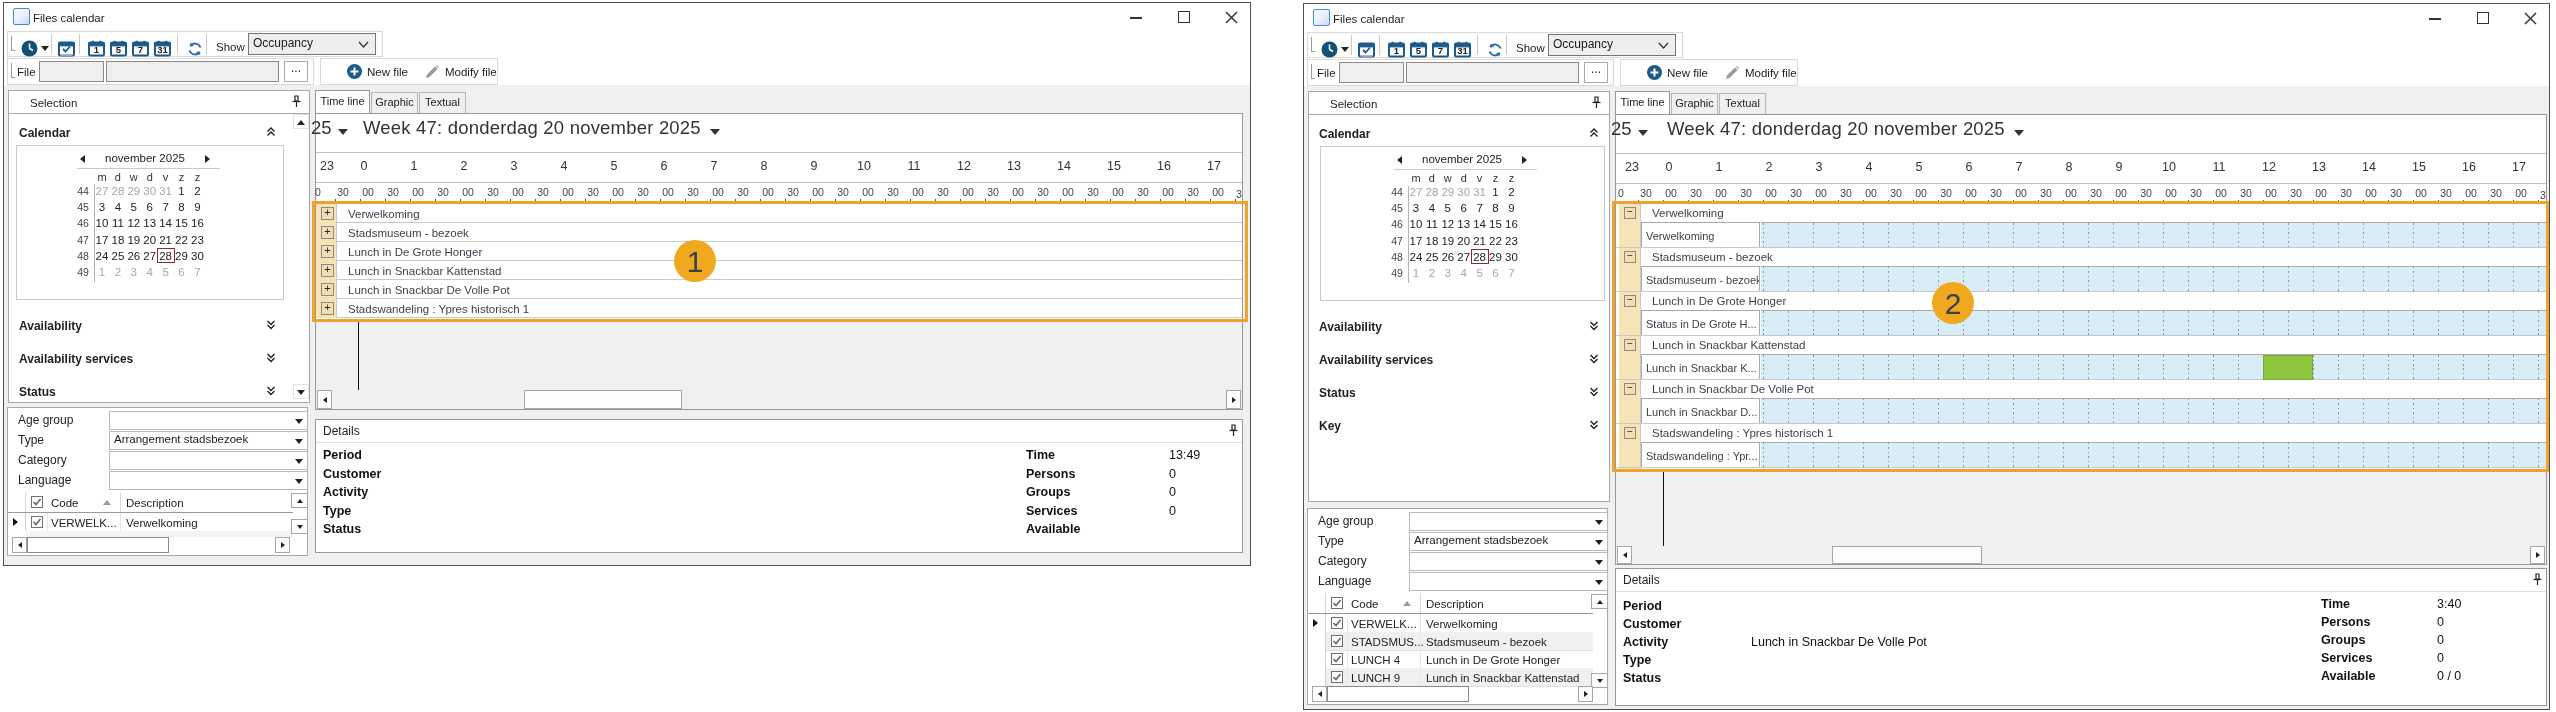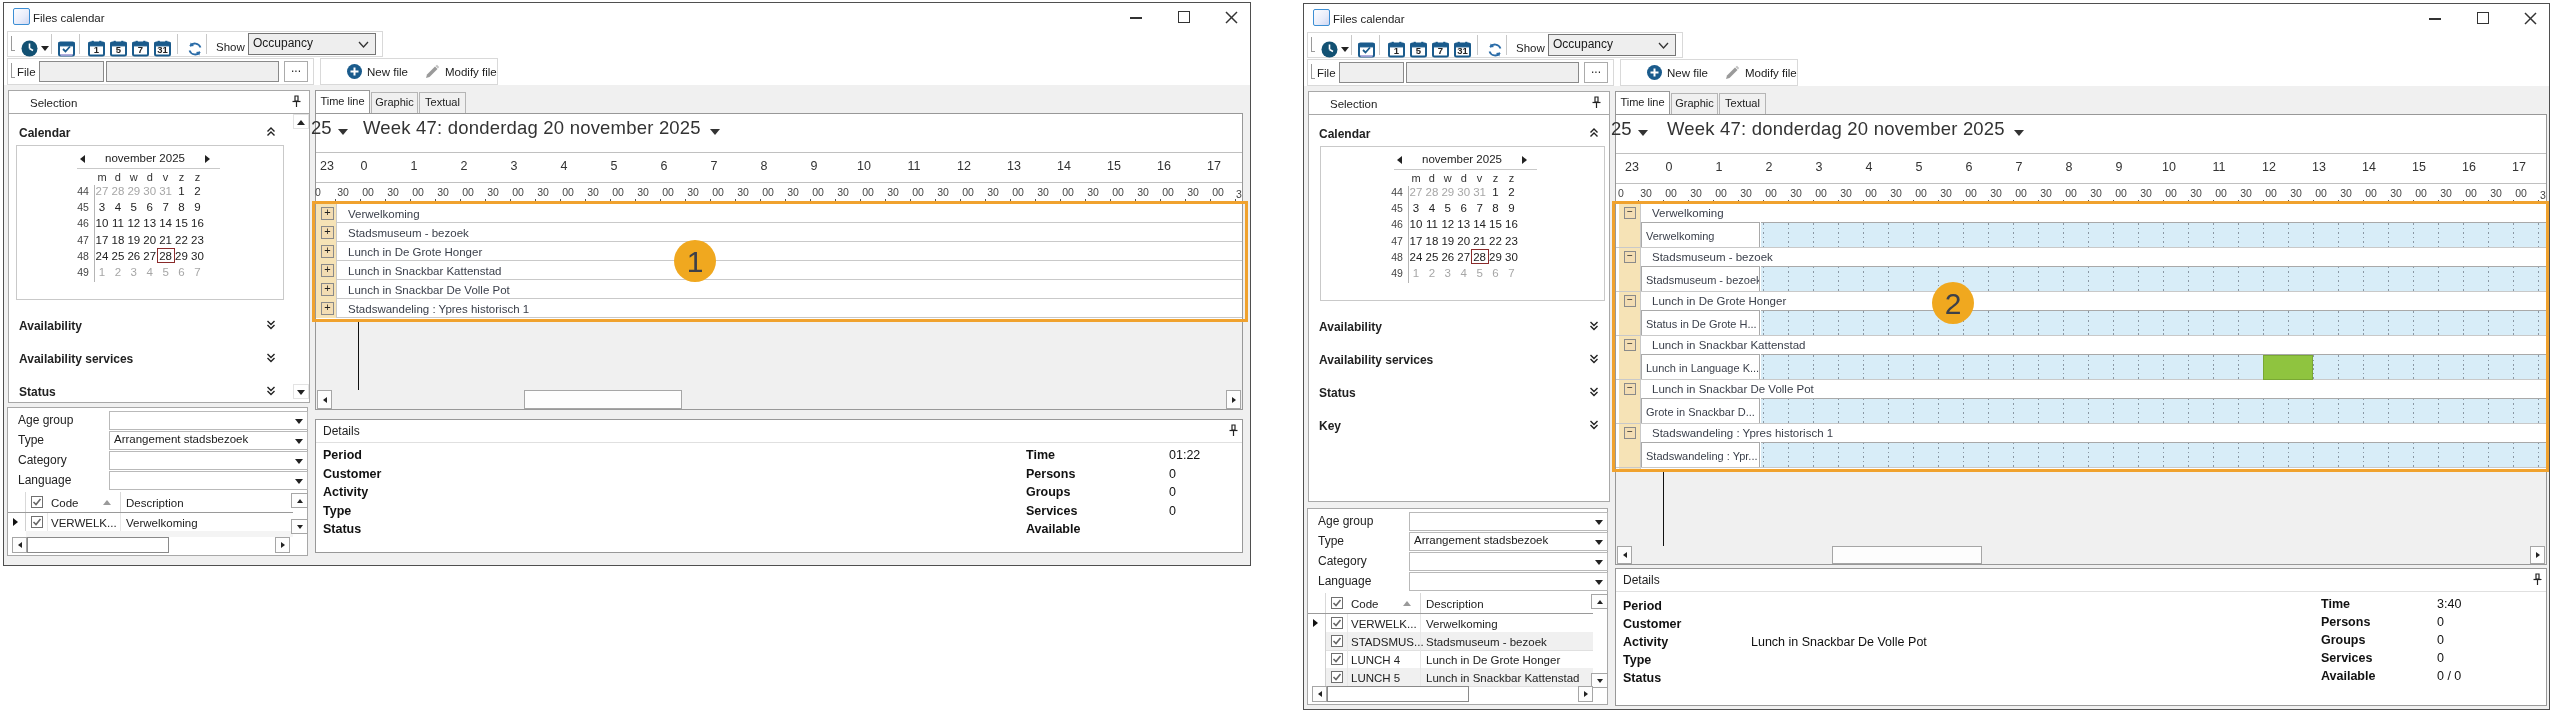--- a/index.html
+++ b/index.html
@@ -389,21 +389,21 @@
 <line x1="1.5" y1="6.5" x2="9.5" y2="6.5" stroke="#222" stroke-width="1.2"></line>
 <line x1="5.5" y1="7" x2="5.5" y2="12" stroke="#222" stroke-width="1.2"></line>
 </svg>
 <div class="a" style="left:316px;top:442px;width:926px;height:1px;background:#e0e0e0;"></div>
 <div class="a t" style="left:323px;top:448.0px;font-size:12.5px;font-weight:700;color:#111;">Period</div>
 <div class="a t" style="left:323px;top:466.5px;font-size:12.5px;font-weight:700;color:#111;">Customer</div>
 <div class="a t" style="left:323px;top:485.0px;font-size:12.5px;font-weight:700;color:#111;">Activity</div>
 <div class="a t" style="left:323px;top:503.5px;font-size:12.5px;font-weight:700;color:#111;">Type</div>
 <div class="a t" style="left:323px;top:522.0px;font-size:12.5px;font-weight:700;color:#111;">Status</div>
 <div class="a t" style="left:1026px;top:448.0px;font-size:12.5px;font-weight:700;color:#111;">Time</div>
-<div class="a t" style="left:1169px;top:448.0px;font-size:12.5px;color:#111;">01:22</div>
+<div class="a t" style="left:1169px;top:448.0px;font-size:12.5px;color:#111;">13:49</div>
 <div class="a t" style="left:1026px;top:466.5px;font-size:12.5px;font-weight:700;color:#111;">Persons</div>
 <div class="a t" style="left:1169px;top:466.5px;font-size:12.5px;color:#111;">0</div>
 <div class="a t" style="left:1026px;top:485.0px;font-size:12.5px;font-weight:700;color:#111;">Groups</div>
 <div class="a t" style="left:1169px;top:485.0px;font-size:12.5px;color:#111;">0</div>
 <div class="a t" style="left:1026px;top:503.5px;font-size:12.5px;font-weight:700;color:#111;">Services</div>
 <div class="a t" style="left:1169px;top:503.5px;font-size:12.5px;color:#111;">0</div>
 <div class="a t" style="left:1026px;top:522.0px;font-size:12.5px;font-weight:700;color:#111;">Available</div>
 <div class="a" style="left:1303px;top:3px;width:1247px;height:707px;background:#f0f0f0;border:1px solid #4f4f4f;"></div>
 <div class="a" style="left:1304px;top:4px;width:1245px;height:27px;background:#fff;"></div>
 <div class="a" style="left:1304px;top:31px;width:1245px;height:55px;background:#fff;"></div>
@@ -643,21 +643,21 @@
 <div class="a t" style="left:1426px;top:654px;font-size:11.5px;color:#222;">Lunch in De Grote Honger</div>
 <div class="a" style="left:1326px;top:668px;width:267px;height:1px;background:#e0e0e0;"></div>
 <div class="a" style="left:1420px;top:650px;width:1px;height:18px;background:#e8e8e8;"></div>
 <div class="a" style="left:1325px;top:650px;width:1px;height:18px;background:#d0d0d0;"></div>
 <div class="a" style="left:1347px;top:650px;width:1px;height:18px;background:#e8e8e8;"></div>
 <div class="a" style="left:1326px;top:668px;width:267px;height:18px;background:#f0f0f0;"></div>
 <svg class="a" style="left:1331px;top:671px" width="12" height="12" viewBox="0 0 12 12">
 <rect x="0.5" y="0.5" width="11" height="11" fill="#fff" stroke="#707070"></rect>
 <path d="M2.5 6 L5 8.5 L9.5 3" fill="none" stroke="#666" stroke-width="1.6"></path>
 </svg>
-<div class="a t" style="left:1351px;top:672px;font-size:11.5px;color:#222;">LUNCH 5</div>
+<div class="a t" style="left:1351px;top:672px;font-size:11.5px;color:#222;">LUNCH 9</div>
 <div class="a t" style="left:1426px;top:672px;font-size:11.5px;color:#222;">Lunch in Snackbar Kattenstad</div>
 <div class="a" style="left:1326px;top:686px;width:267px;height:1px;background:#e0e0e0;"></div>
 <div class="a" style="left:1420px;top:668px;width:1px;height:18px;background:#e8e8e8;"></div>
 <div class="a" style="left:1325px;top:668px;width:1px;height:18px;background:#d0d0d0;"></div>
 <div class="a" style="left:1347px;top:668px;width:1px;height:18px;background:#e8e8e8;"></div>
 <div class="a" style="left:1591px;top:594px;width:17px;height:15px;background:#fdfdfd;border:1px solid #a6a6a6;"></div>
 <div class="a" style="left:1596.5px;top:599.5px;width:0;height:0;border-left:3px solid transparent;border-right:3px solid transparent;border-bottom:4px solid #222;"></div>
 <div class="a" style="left:1591px;top:673px;width:17px;height:15px;background:#fdfdfd;border:1px solid #a6a6a6;"></div>
 <div class="a" style="left:1596.5px;top:678.5px;width:0;height:0;border-left:3px solid transparent;border-right:3px solid transparent;border-top:4px solid #222;"></div>
 <div class="a" style="left:1312px;top:686px;width:15px;height:16px;background:#fdfdfd;border:1px solid #a6a6a6;"></div>
@@ -889,21 +889,21 @@
 <div class="a" style="left:2438px;top:311px;width:1px;height:24px;background-image:repeating-linear-gradient(#8a97a3 0 1.5px,transparent 1.5px 4.5px);"></div>
 <div class="a" style="left:2463px;top:311px;width:1px;height:24px;background-image:repeating-linear-gradient(#8a97a3 0 1.5px,transparent 1.5px 4.5px);"></div>
 <div class="a" style="left:2488px;top:311px;width:1px;height:24px;background-image:repeating-linear-gradient(#8a97a3 0 1.5px,transparent 1.5px 4.5px);"></div>
 <div class="a" style="left:2513px;top:311px;width:1px;height:24px;background-image:repeating-linear-gradient(#8a97a3 0 1.5px,transparent 1.5px 4.5px);"></div>
 <div class="a" style="left:2538px;top:311px;width:1px;height:24px;background-image:repeating-linear-gradient(#8a97a3 0 1.5px,transparent 1.5px 4.5px);"></div>
 <div class="a" style="left:1641px;top:335px;width:905px;height:19px;background:#fff;"></div>
 <div class="a" style="left:1616px;top:335px;width:930px;height:1px;background:#c9c9c9;"></div>
 <div class="a" style="left:1624px;top:339px;width:12px;height:12px;background:#f3ddb3;border:1px solid #8a8a8a;"></div>
 <div class="a t" style="left:1624px;top:337px;width:12px;height:13px;line-height:13px;text-align:center;font-size:10px;color:#222;">−</div>
 <div class="a t" style="left:1652px;top:339px;font-size:11.5px;color:#3a3f4a;">Lunch in Snackbar Kattenstad</div>
-<div class="a" style="left:1641px;top:354px;width:119px;height:26px;background:#fff;border:1px solid #a9a9a9;overflow:hidden;padding:7px 0 0 4px;font-size:11px;color:#3a3f4a;white-space:nowrap;">Lunch in Language K...</div>
+<div class="a" style="left:1641px;top:354px;width:119px;height:26px;background:#fff;border:1px solid #a9a9a9;overflow:hidden;padding:7px 0 0 4px;font-size:11px;color:#3a3f4a;white-space:nowrap;">Lunch in Snackbar K...</div>
 <div class="a" style="left:1761px;top:354px;width:785px;height:26px;background:#d8edf8;border-top:1px solid #a9a9a9;border-bottom:1px solid #a9a9a9;"></div>
 <div class="a" style="left:1763px;top:355px;width:1px;height:24px;background-image:repeating-linear-gradient(#8a97a3 0 1.5px,transparent 1.5px 4.5px);"></div>
 <div class="a" style="left:1788px;top:355px;width:1px;height:24px;background-image:repeating-linear-gradient(#8a97a3 0 1.5px,transparent 1.5px 4.5px);"></div>
 <div class="a" style="left:1813px;top:355px;width:1px;height:24px;background-image:repeating-linear-gradient(#8a97a3 0 1.5px,transparent 1.5px 4.5px);"></div>
 <div class="a" style="left:1838px;top:355px;width:1px;height:24px;background-image:repeating-linear-gradient(#8a97a3 0 1.5px,transparent 1.5px 4.5px);"></div>
 <div class="a" style="left:1863px;top:355px;width:1px;height:24px;background-image:repeating-linear-gradient(#8a97a3 0 1.5px,transparent 1.5px 4.5px);"></div>
 <div class="a" style="left:1888px;top:355px;width:1px;height:24px;background-image:repeating-linear-gradient(#8a97a3 0 1.5px,transparent 1.5px 4.5px);"></div>
 <div class="a" style="left:1913px;top:355px;width:1px;height:24px;background-image:repeating-linear-gradient(#8a97a3 0 1.5px,transparent 1.5px 4.5px);"></div>
 <div class="a" style="left:1938px;top:355px;width:1px;height:24px;background-image:repeating-linear-gradient(#8a97a3 0 1.5px,transparent 1.5px 4.5px);"></div>
 <div class="a" style="left:1963px;top:355px;width:1px;height:24px;background-image:repeating-linear-gradient(#8a97a3 0 1.5px,transparent 1.5px 4.5px);"></div>
@@ -928,21 +928,21 @@
 <div class="a" style="left:2438px;top:355px;width:1px;height:24px;background-image:repeating-linear-gradient(#8a97a3 0 1.5px,transparent 1.5px 4.5px);"></div>
 <div class="a" style="left:2463px;top:355px;width:1px;height:24px;background-image:repeating-linear-gradient(#8a97a3 0 1.5px,transparent 1.5px 4.5px);"></div>
 <div class="a" style="left:2488px;top:355px;width:1px;height:24px;background-image:repeating-linear-gradient(#8a97a3 0 1.5px,transparent 1.5px 4.5px);"></div>
 <div class="a" style="left:2513px;top:355px;width:1px;height:24px;background-image:repeating-linear-gradient(#8a97a3 0 1.5px,transparent 1.5px 4.5px);"></div>
 <div class="a" style="left:2538px;top:355px;width:1px;height:24px;background-image:repeating-linear-gradient(#8a97a3 0 1.5px,transparent 1.5px 4.5px);"></div>
 <div class="a" style="left:1641px;top:379px;width:905px;height:19px;background:#fff;"></div>
 <div class="a" style="left:1616px;top:379px;width:930px;height:1px;background:#c9c9c9;"></div>
 <div class="a" style="left:1624px;top:383px;width:12px;height:12px;background:#f3ddb3;border:1px solid #8a8a8a;"></div>
 <div class="a t" style="left:1624px;top:381px;width:12px;height:13px;line-height:13px;text-align:center;font-size:10px;color:#222;">−</div>
 <div class="a t" style="left:1652px;top:383px;font-size:11.5px;color:#3a3f4a;">Lunch in Snackbar De Volle Pot</div>
-<div class="a" style="left:1641px;top:398px;width:119px;height:26px;background:#fff;border:1px solid #a9a9a9;overflow:hidden;padding:7px 0 0 4px;font-size:11px;color:#3a3f4a;white-space:nowrap;">Grote in Snackbar D...</div>
+<div class="a" style="left:1641px;top:398px;width:119px;height:26px;background:#fff;border:1px solid #a9a9a9;overflow:hidden;padding:7px 0 0 4px;font-size:11px;color:#3a3f4a;white-space:nowrap;">Lunch in Snackbar D...</div>
 <div class="a" style="left:1761px;top:398px;width:785px;height:26px;background:#d8edf8;border-top:1px solid #a9a9a9;border-bottom:1px solid #a9a9a9;"></div>
 <div class="a" style="left:1763px;top:399px;width:1px;height:24px;background-image:repeating-linear-gradient(#8a97a3 0 1.5px,transparent 1.5px 4.5px);"></div>
 <div class="a" style="left:1788px;top:399px;width:1px;height:24px;background-image:repeating-linear-gradient(#8a97a3 0 1.5px,transparent 1.5px 4.5px);"></div>
 <div class="a" style="left:1813px;top:399px;width:1px;height:24px;background-image:repeating-linear-gradient(#8a97a3 0 1.5px,transparent 1.5px 4.5px);"></div>
 <div class="a" style="left:1838px;top:399px;width:1px;height:24px;background-image:repeating-linear-gradient(#8a97a3 0 1.5px,transparent 1.5px 4.5px);"></div>
 <div class="a" style="left:1863px;top:399px;width:1px;height:24px;background-image:repeating-linear-gradient(#8a97a3 0 1.5px,transparent 1.5px 4.5px);"></div>
 <div class="a" style="left:1888px;top:399px;width:1px;height:24px;background-image:repeating-linear-gradient(#8a97a3 0 1.5px,transparent 1.5px 4.5px);"></div>
 <div class="a" style="left:1913px;top:399px;width:1px;height:24px;background-image:repeating-linear-gradient(#8a97a3 0 1.5px,transparent 1.5px 4.5px);"></div>
 <div class="a" style="left:1938px;top:399px;width:1px;height:24px;background-image:repeating-linear-gradient(#8a97a3 0 1.5px,transparent 1.5px 4.5px);"></div>
 <div class="a" style="left:1963px;top:399px;width:1px;height:24px;background-image:repeating-linear-gradient(#8a97a3 0 1.5px,transparent 1.5px 4.5px);"></div>

